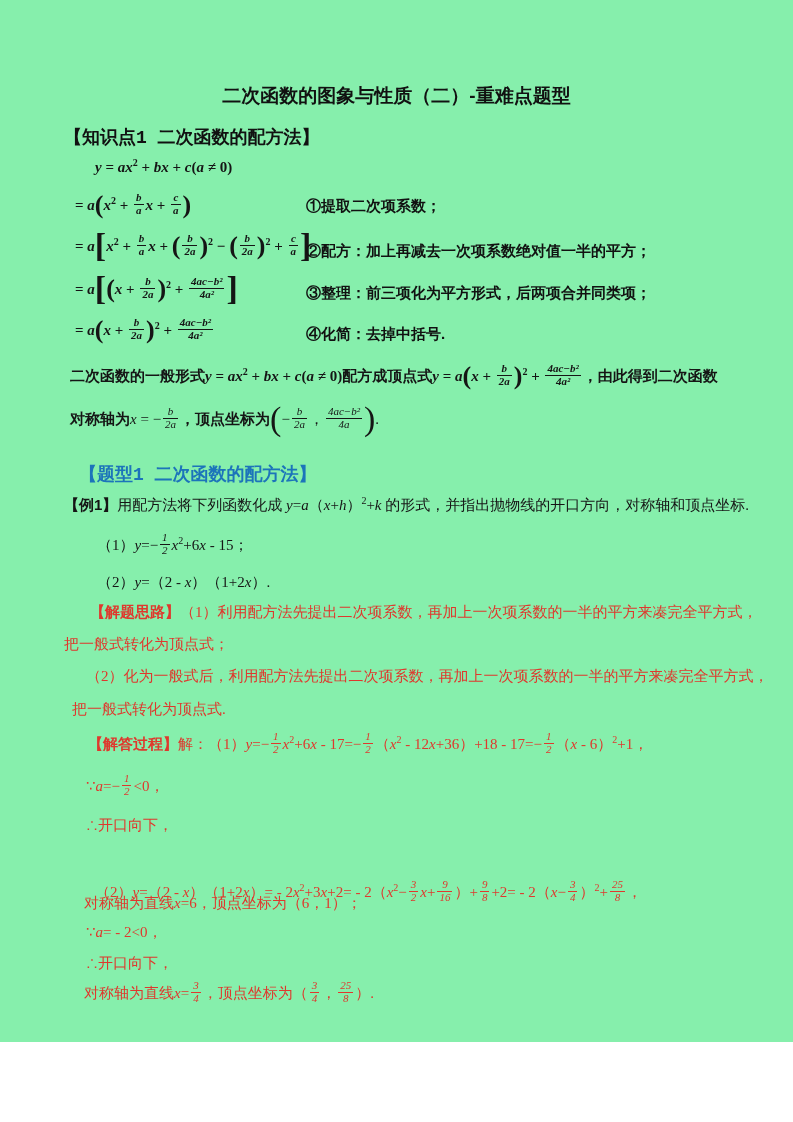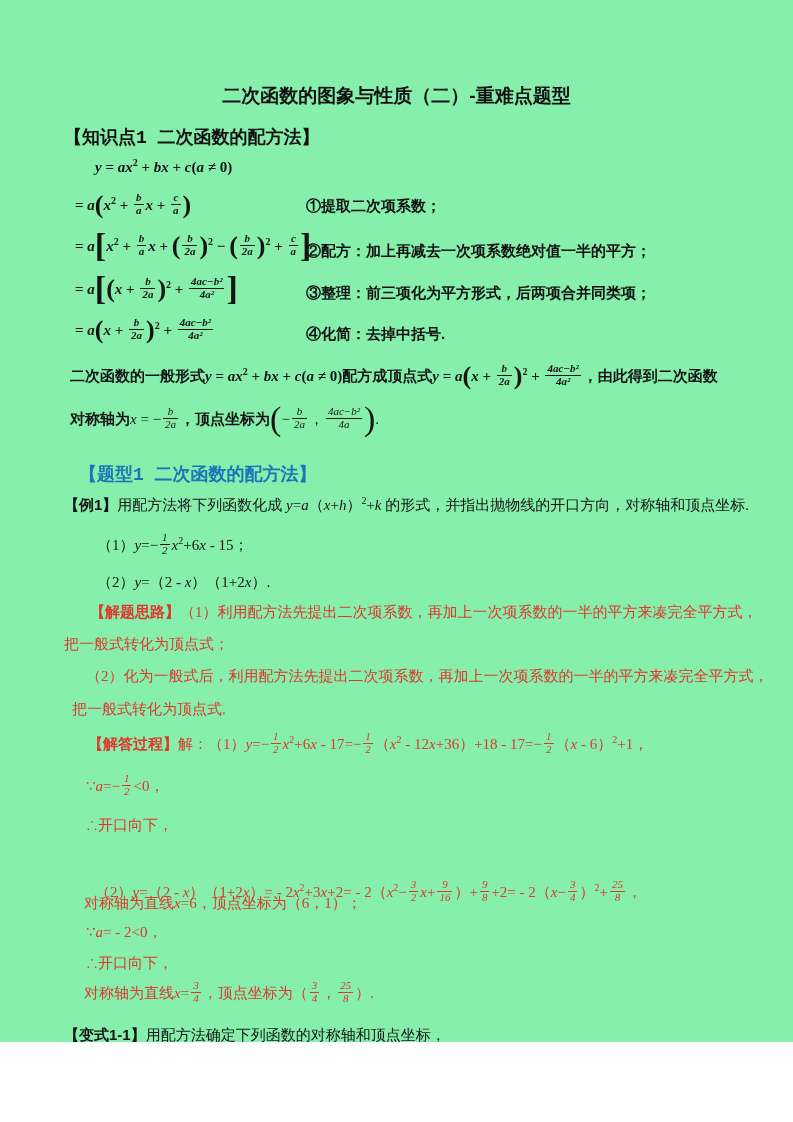--- a/index.html
+++ b/index.html
@@ -114,15 +114,14 @@
 
   <div class="line red" style="top:729px;left:88px;"><span class="mb">【解答过程】</span><span class="mtxt">解：（1）</span><span class="mi">y</span><span class="mtxt">=−</span><span class="frac"><span class="num">1</span><span class="den">2</span></span><span class="mi">x</span><span class="msup">2</span><span class="mtxt">+6</span><span class="mi">x</span><span class="mtxt"> - 17=−</span><span class="frac"><span class="num">1</span><span class="den">2</span></span><span class="mtxt">（</span><span class="mi">x</span><span class="msup">2</span><span class="mtxt"> - 12</span><span class="mi">x</span><span class="mtxt">+36）+18 - 17=−</span><span class="frac"><span class="num">1</span><span class="den">2</span></span><span class="mtxt">（</span><span class="mi">x</span><span class="mtxt"> - 6）</span><span class="msup">2</span><span class="mtxt">+1，</span></div>
   <div class="line red" style="top:771px;left:86px;"><span class="mtxt">∵</span><span class="mi">a</span><span class="mtxt">=−</span><span class="frac"><span class="num">1</span><span class="den">2</span></span><span class="mtxt">&lt;0，</span></div>
   <div class="line red" style="top:810px;left:86px;">∴开口向下，</div>
   <div class="line red" style="top:844px;left:84px;margin-top:44px;"><span class="mtxt">对称轴为直线</span><span class="mi">x</span><span class="mtxt">=6，顶点坐标为（6，1）；</span></div>
   <div class="line red" style="top:877px;left:95px;"><span class="mtxt">（2）</span><span class="mi">y</span><span class="mtxt">=（2 - </span><span class="mi">x</span><span class="mtxt">）（1+2</span><span class="mi">x</span><span class="mtxt">）= - 2</span><span class="mi">x</span><span class="msup">2</span><span class="mtxt">+3</span><span class="mi">x</span><span class="mtxt">+2= - 2（</span><span class="mi">x</span><span class="msup">2</span><span class="mtxt">−</span><span class="frac"><span class="num">3</span><span class="den">2</span></span><span class="mi">x</span><span class="mtxt">+</span><span class="frac"><span class="num">9</span><span class="den">16</span></span><span class="mtxt">）+</span><span class="frac"><span class="num">9</span><span class="den">8</span></span><span class="mtxt">+2= - 2（</span><span class="mi">x</span><span class="mtxt">−</span><span class="frac"><span class="num">3</span><span class="den">4</span></span><span class="mtxt">）</span><span class="msup">2</span><span class="mtxt">+</span><span class="frac"><span class="num">25</span><span class="den">8</span></span><span class="mtxt">，</span></div>
   <div class="line red" style="top:917px;left:86px;"><span class="mtxt">∵</span><span class="mi">a</span><span class="mtxt">= - 2&lt;0，</span></div>
   <div class="line red" style="top:948px;left:86px;">∴开口向下，</div>
   <div class="line red" style="top:978px;left:84px;"><span class="mtxt">对称轴为直线</span><span class="mi">x</span><span class="mtxt">=</span><span class="frac"><span class="num">3</span><span class="den">4</span></span><span class="mtxt">，顶点坐标为（</span><span class="frac"><span class="num">3</span><span class="den">4</span></span><span class="mtxt">，</span><span class="frac"><span class="num">25</span><span class="den">8</span></span><span class="mtxt">）.</span></div>
 
-  <div class="line" style="top:1020px;left:64px;"><span class="mb">【变式1-1】</span><span class="mtxt">用配方法确定下列函数的对称轴和顶点坐标，</span></div>
 
 </div>
 
 </body></html>

